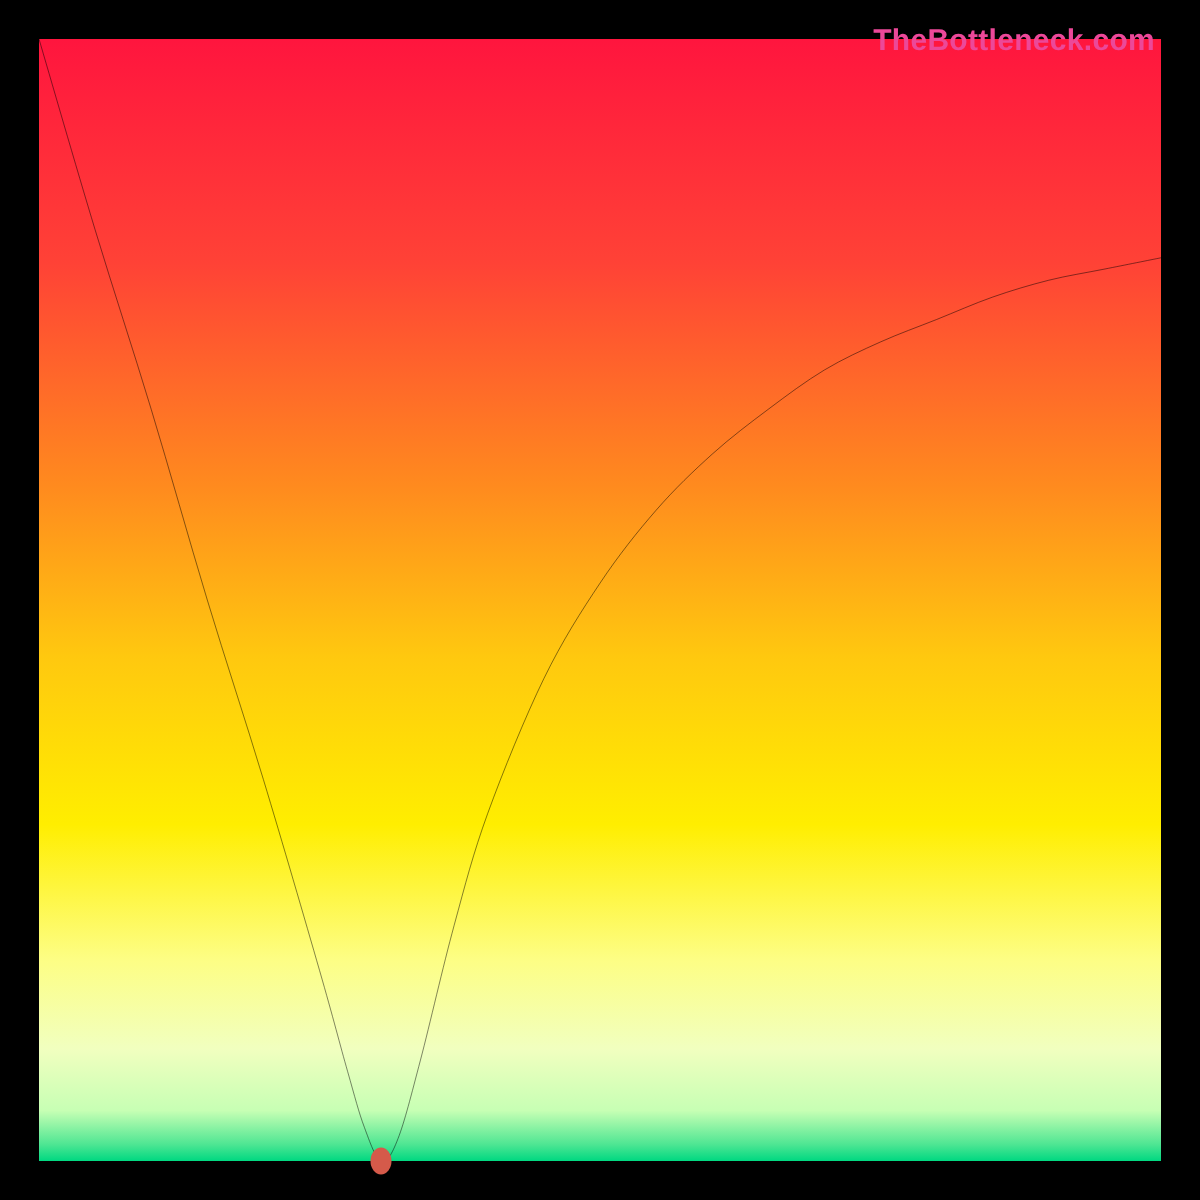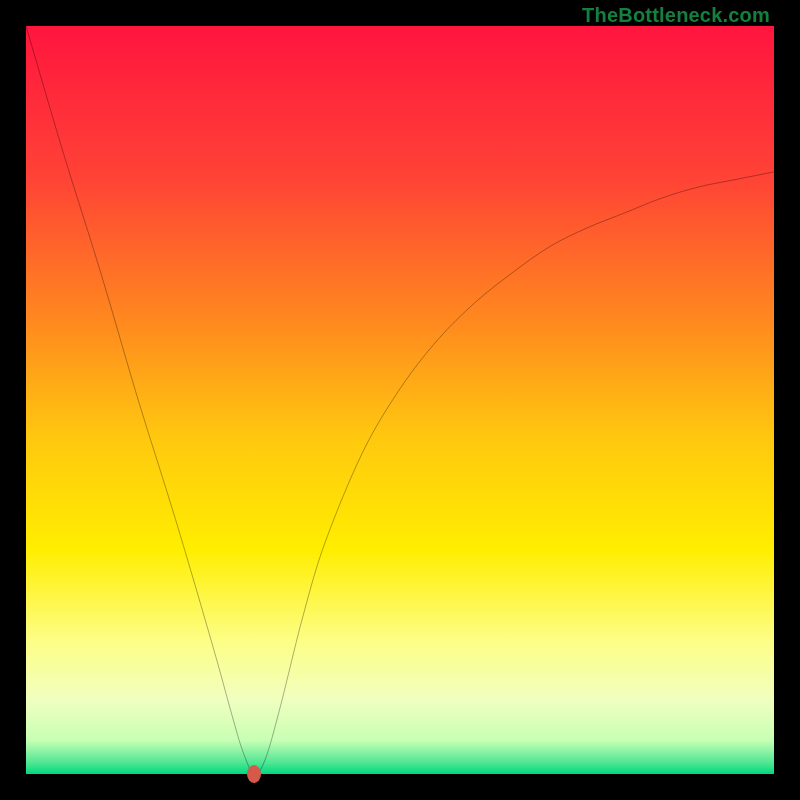--- a/index.html
+++ b/index.html
@@ -19,23 +19,23 @@
     width: 748px;
     height: 748px;
     background: #fff;
   }
   .gradient {
     position: absolute;
     inset: 0;
   }
   .watermark {
     position: absolute;
-    top: 4px;
+    top: 16px;
     right: 30px;
-    color: #15803d;
+    color: #ec4899;
     font-size: 20px;
     font-weight: 600;
     letter-spacing: 0.2px;
     z-index: 4;
   }
   svg.curve {
     position: absolute;
     inset: 0;
     width: 100%;
     height: 100%;

